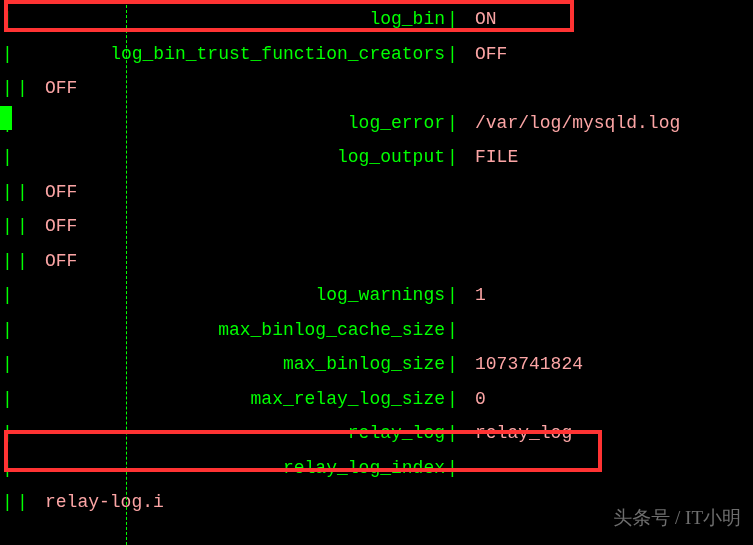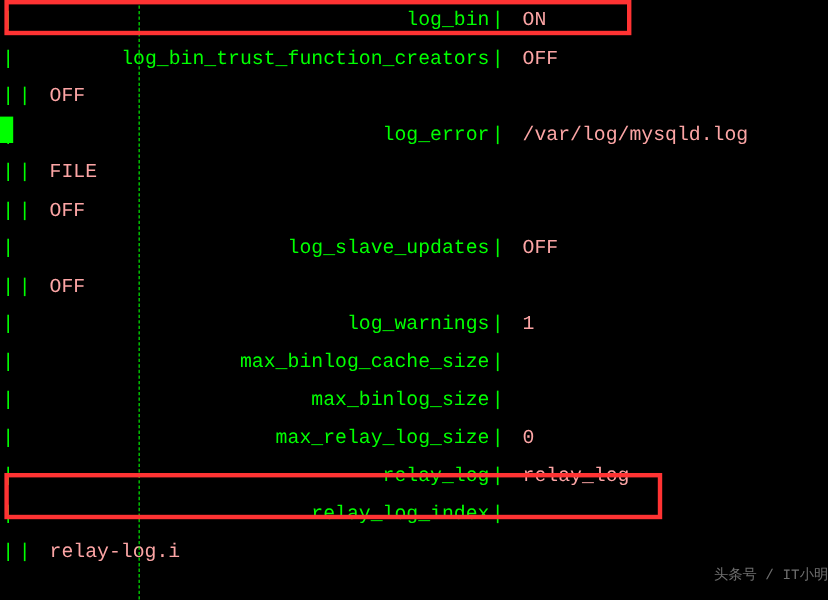--- a/index.html
+++ b/index.html
@@ -78,25 +78,25 @@
       position: absolute;
       left: 0;
       top: 106px;
       width: 12px;
       height: 24px;
       background: #00ff00;
       z-index: 2;
     }
     .watermark {
       position: absolute;
-      right: 0;
+      right: 12px;
       bottom: 14px;
       color: rgba(200, 200, 200, 0.55);
-      font-family: Liberation Mono, monospace;
-      font-size: 13px;
+      font-family: Liberation Serif, serif;
+      font-size: 19px;
       z-index: 20;
     }
   </style>
 </head>
 <body>
 
 <div class="terminal">
   <div class="vline"></div>
   <div class="cursor-block"></div>
 
@@ -118,31 +118,31 @@
     <span class="value">OFF</span>
   </div>
   <div class="row">
     <span class="pipe">|</span>
     <span class="varname">log_error</span>
     <span class="pipe2">|</span>
     <span class="value">/var/log/mysqld.log</span>
   </div>
   <div class="row">
     <span class="pipe">|</span>
+    <span class="varname">log_output</span>
     <span class="pipe2">|</span>
     <span class="value">FILE</span>
   </div>
   <div class="row">
     <span class="pipe">|</span>
     <span class="pipe2">|</span>
     <span class="value">OFF</span>
   </div>
   <div class="row">
     <span class="pipe">|</span>
-    <span class="varname">log_slave_updates</span>
     <span class="pipe2">|</span>
     <span class="value">OFF</span>
   </div>
   <div class="row">
     <span class="pipe">|</span>
     <span class="pipe2">|</span>
     <span class="value">OFF</span>
   </div>
   <div class="row">
     <span class="pipe">|</span>
@@ -152,20 +152,21 @@
   </div>
   <div class="row">
     <span class="pipe">|</span>
     <span class="varname">max_binlog_cache_size</span>
     <span class="pipe2">|</span>
   </div>
   <div class="row">
     <span class="pipe">|</span>
     <span class="varname">max_binlog_size</span>
     <span class="pipe2">|</span>
+    <span class="value">1073741824</span>
   </div>
   <div class="row">
     <span class="pipe">|</span>
     <span class="varname">max_relay_log_size</span>
     <span class="pipe2">|</span>
     <span class="value">0</span>
   </div>
   <div class="row">
     <span class="pipe">|</span>
     <span class="varname">relay_log</span>

